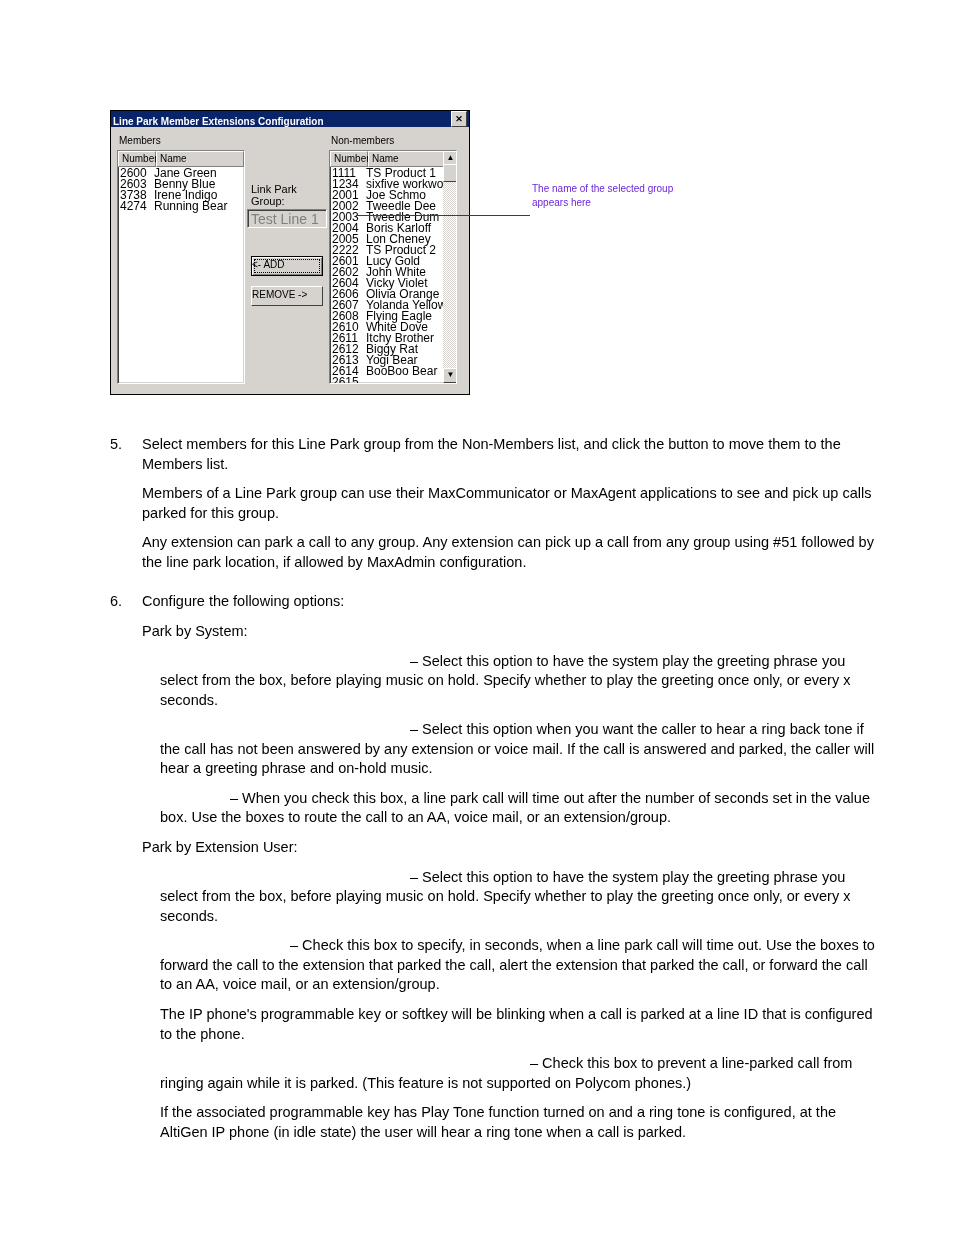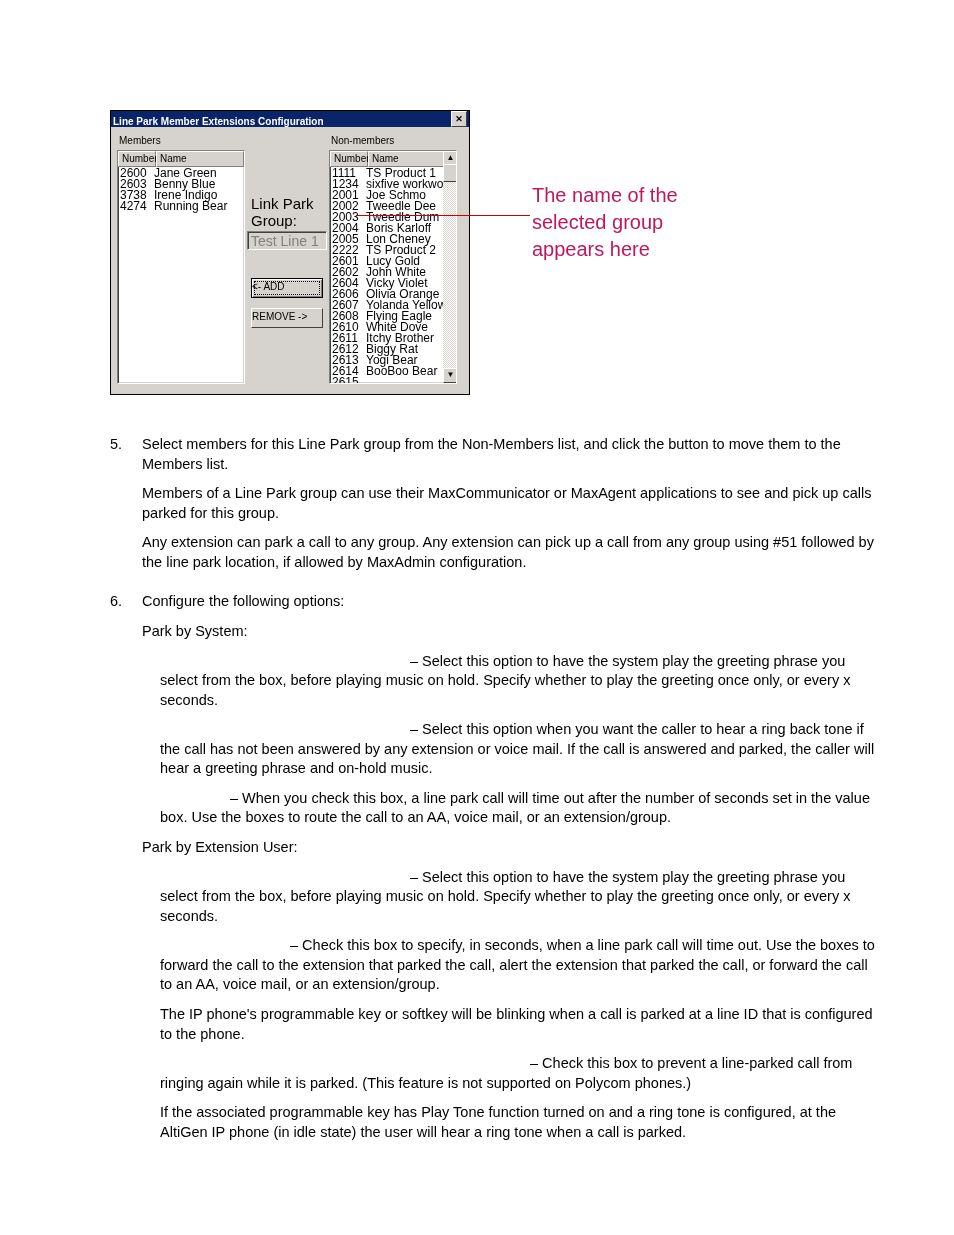--- a/index.html
+++ b/index.html
@@ -117,25 +117,24 @@
   .sbtn.up{top:0}
   .sbtn.dn{bottom:0}
   .thumb {
     position:absolute; left:0; top:13px; width:13px; height:16px;
     background:#d6d3ce;
     border-top:1px solid #fff; border-left:1px solid #fff;
     border-right:1px solid #404040; border-bottom:1px solid #404040;
   }
 
   .mid-lbl {
-    font-size: 15px;
+    font-size: 11px;
     align-self: flex-start;
     padding-left: 6px;
     margin-bottom: 2px;
-    margin-top: 12px;
   }
   .tbx {
     width: 72px;
     height: 15px;
     background: #d6d3ce;
     border-top:1px solid #808080; border-left:1px solid #808080;
     border-right:1px solid #fff; border-bottom:1px solid #fff;
     box-shadow: inset 1px 1px 0 #404040, inset -1px -1px 0 #d6d3ce;
     font-size: 14px;
     color: #808080;
@@ -156,22 +155,22 @@
   .btn.focus {
     outline: 1px dotted #000;
     outline-offset: -4px;
     border: 1px solid #000;
     box-shadow: inset 1px 1px 0 #fff, inset -1px -1px 0 #808080;
   }
 
   
   .anno-wrap { position: relative; flex:1; }
   .anno-text {
-    color: #be185d;
-    font-size: 20px;
+    color: #6d28d9;
+    font-size: 10px;
     line-height: 1.35;
     position: absolute;
     top: 72px;
     left: 46px;
     width: 180px;
   }
   .anno-line {
     position: absolute;
     top: 105px;
     left: -130px;

